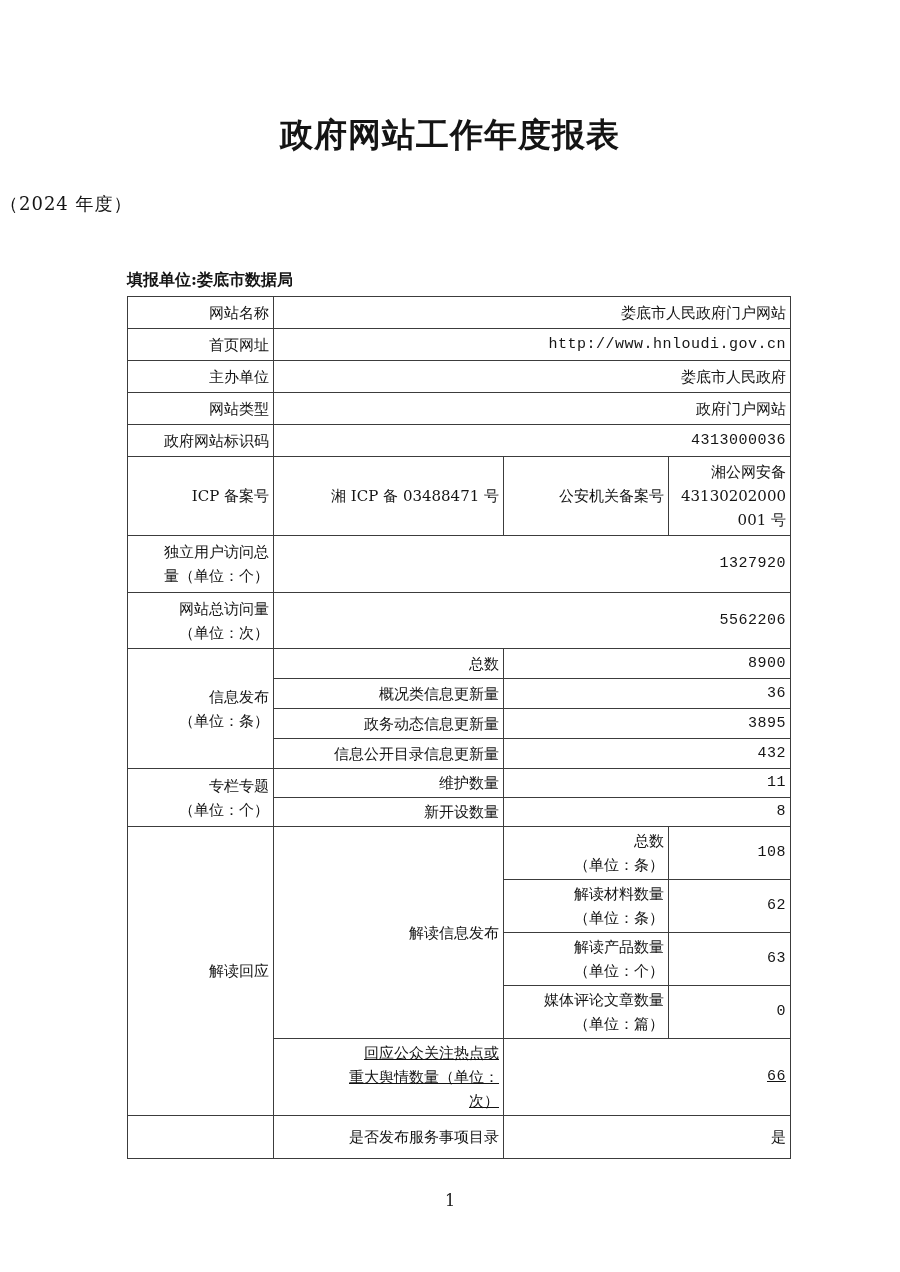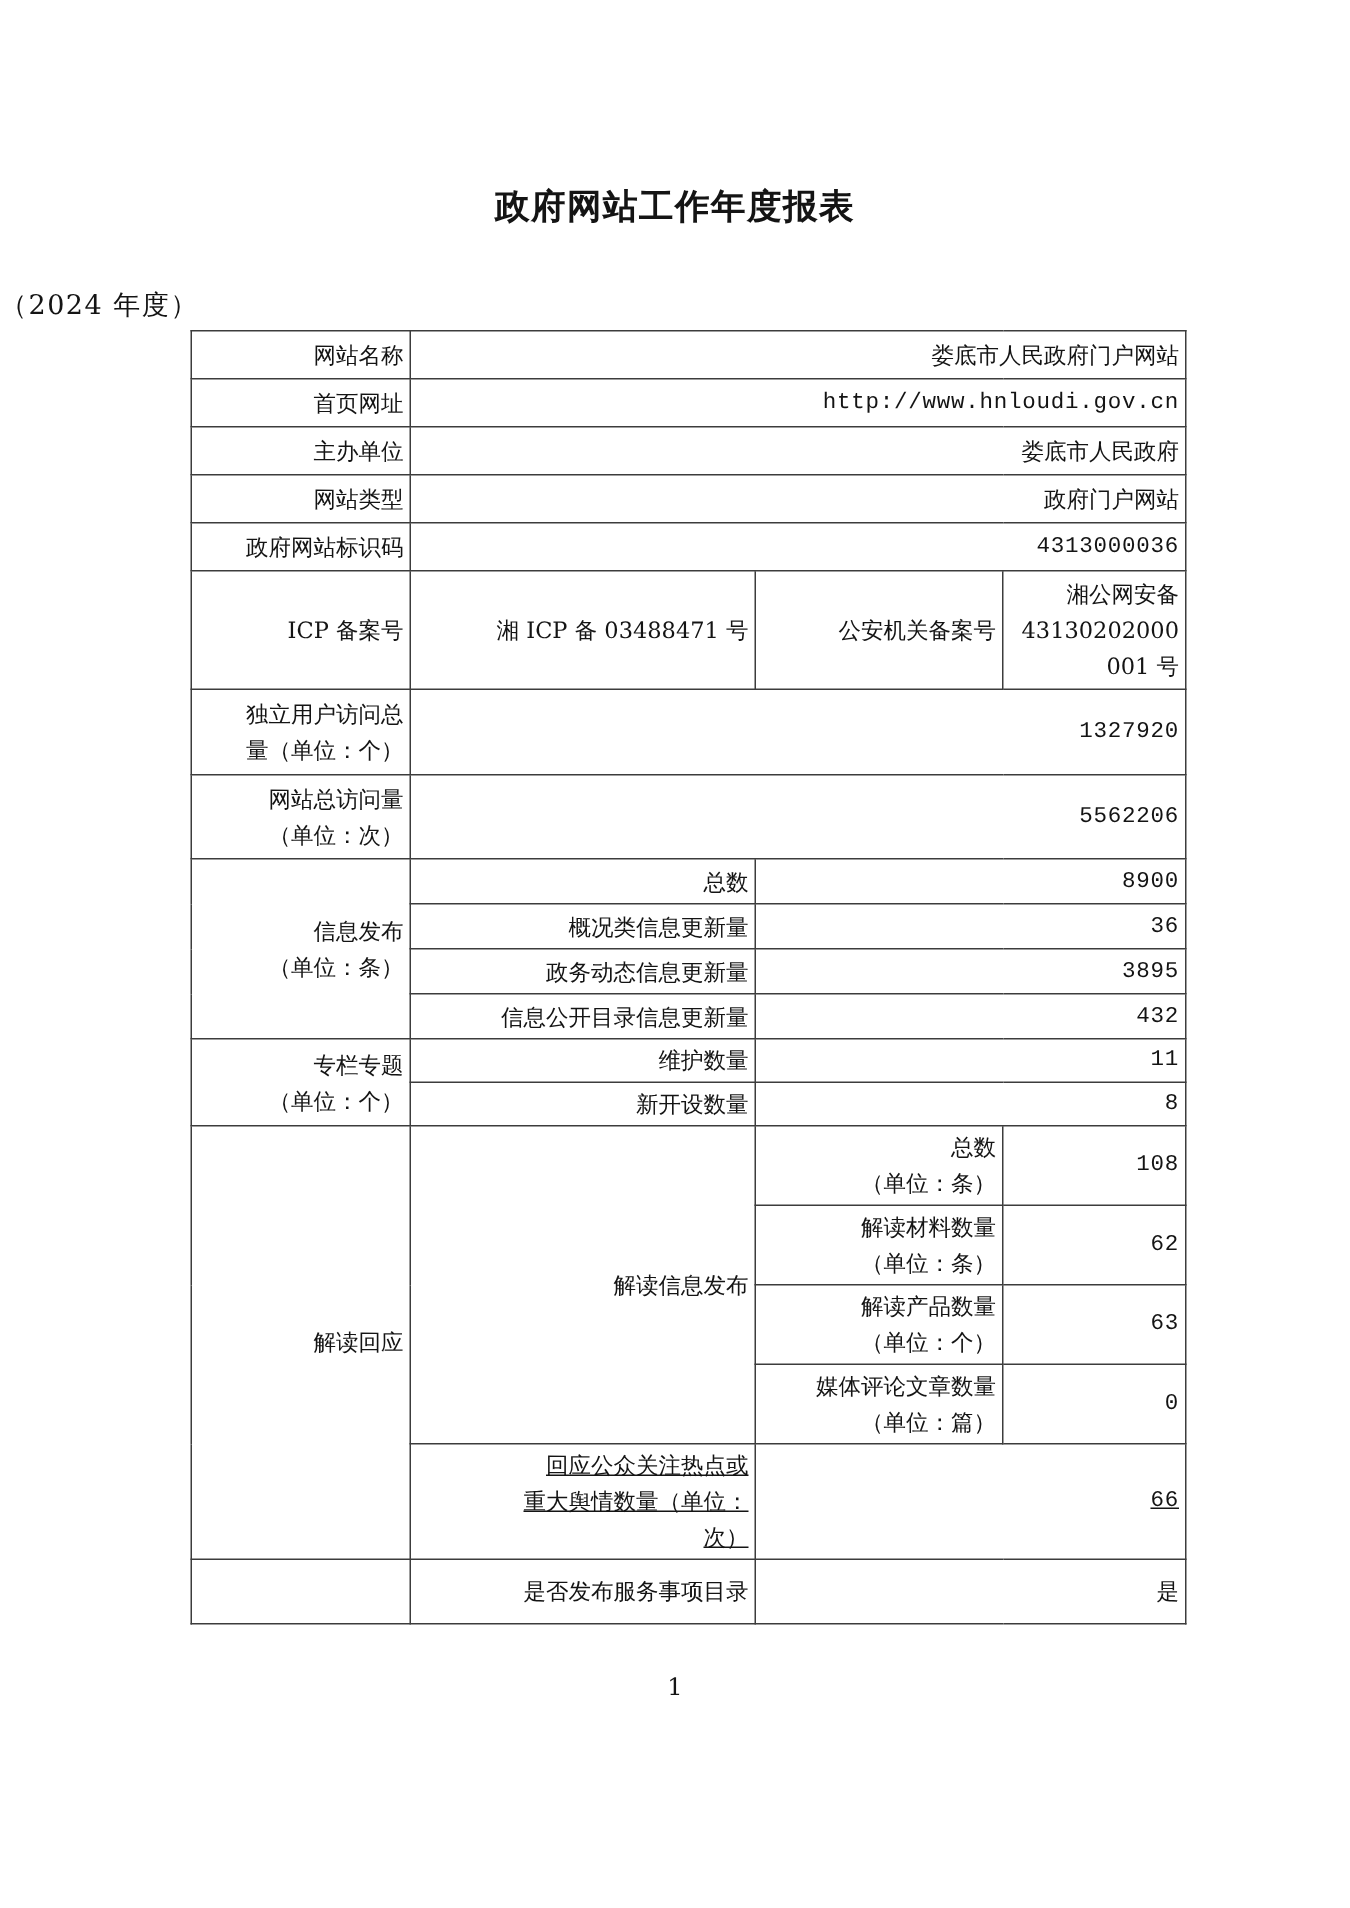--- a/index.html
+++ b/index.html
@@ -4,22 +4,22 @@
 <style>
   html,body{margin:0;padding:0;background:#888;}
   .page{
     width:900px;height:1272px;background:#ffffff;margin:0 auto;
     position:relative;overflow:hidden;
     font-family:"DejaVu Serif","Liberation Serif",serif;
     color:#141414;
   }
   .doc-title{
     margin:0;padding-top:118px;text-align:center;
-    font-family:Liberation Sans, sans-serif;
-    font-weight:bold;font-size:23px;line-height:39px;letter-spacing:1px;
+    font-family:Liberation Mono, monospace;
+    font-weight:bold;font-size:33px;line-height:39px;letter-spacing:1px;
   }
   .doc-subtitle{
     margin-top:36px;
     font-size:18px;line-height:21px;letter-spacing:1px;
   }
   .reporting-unit{
     margin:56px 0 0 127px;
     font-weight:bold;font-size:16px;line-height:20px;
   }
   table.report{
@@ -46,20 +46,21 @@
   tr.h30{height:30px;} tr.h29{height:29px;} tr.h53{height:53px;} tr.h74{height:74px;text-decoration:underline;}
   tr.h43{height:43px;}
 </style>
 </head>
 <body>
 
 <div class="page">
 
   <h1 class="doc-title">政府网站工作年度报表</h1>
   <div class="doc-subtitle">（2024 年度）</div>
+  <div class="reporting-unit">填报单位:娄底市数据局</div>
 
   <table class="report">
     <colgroup>
       <col style="width:146px">
         <col style="width:230px">
         <col style="width:165px">
         <col style="width:122px">
     </colgroup>
 
     <tbody>

